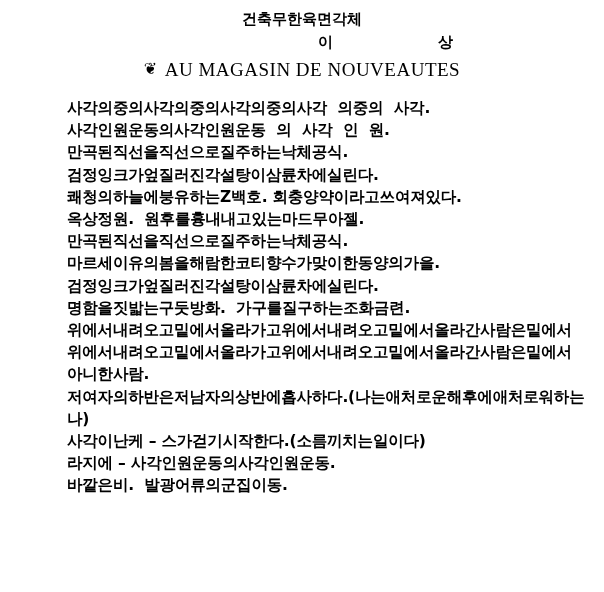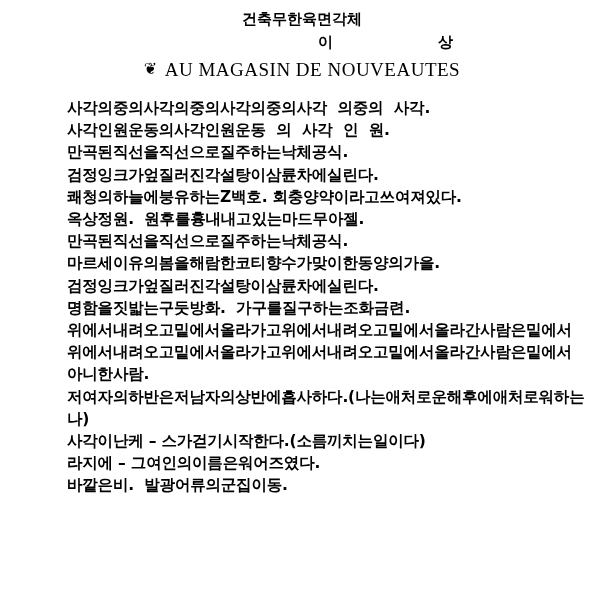--- a/index.html
+++ b/index.html
@@ -104,17 +104,17 @@
     <div class="line">쾌청의하늘에붕유하는Z백호. 회충양약이라고쓰여져있다.</div>
     <div class="line">옥상정원.  원후를흉내내고있는마드무아젤.</div>
     <div class="line">만곡된직선을직선으로질주하는낙체공식.</div>
     <div class="line">마르세이유의봄을해람한코티향수가맞이한동양의가을.</div>
     <div class="line">검정잉크가엎질러진각설탕이삼륜차에실린다.</div>
     <div class="line">명함을짓밟는구둣방화.  가구를질구하는조화금련.</div>
     <div class="line">위에서내려오고밑에서올라가고위에서내려오고밑에서올라간사람은밑에서</div>
     <div class="line">위에서내려오고밑에서올라가고위에서내려오고밑에서올라간사람은밑에서  아니한사람.</div>
     <div class="line">저여자의하반은저남자의상반에흡사하다.(나는애처로운해후에애처로워하는나)</div>
     <div class="line">사각이난케 – 스가걷기시작한다.(소름끼치는일이다)</div>
-    <div class="line">라지에 – 그여인의이름은워어즈였다.</div>
+    <div class="line">라지에 – 사각인원운동의사각인원운동.</div>
     <div class="line">바깥은비.  발광어류의군집이동.</div>
   </div>
 
 </div>
 
 </body></html>

